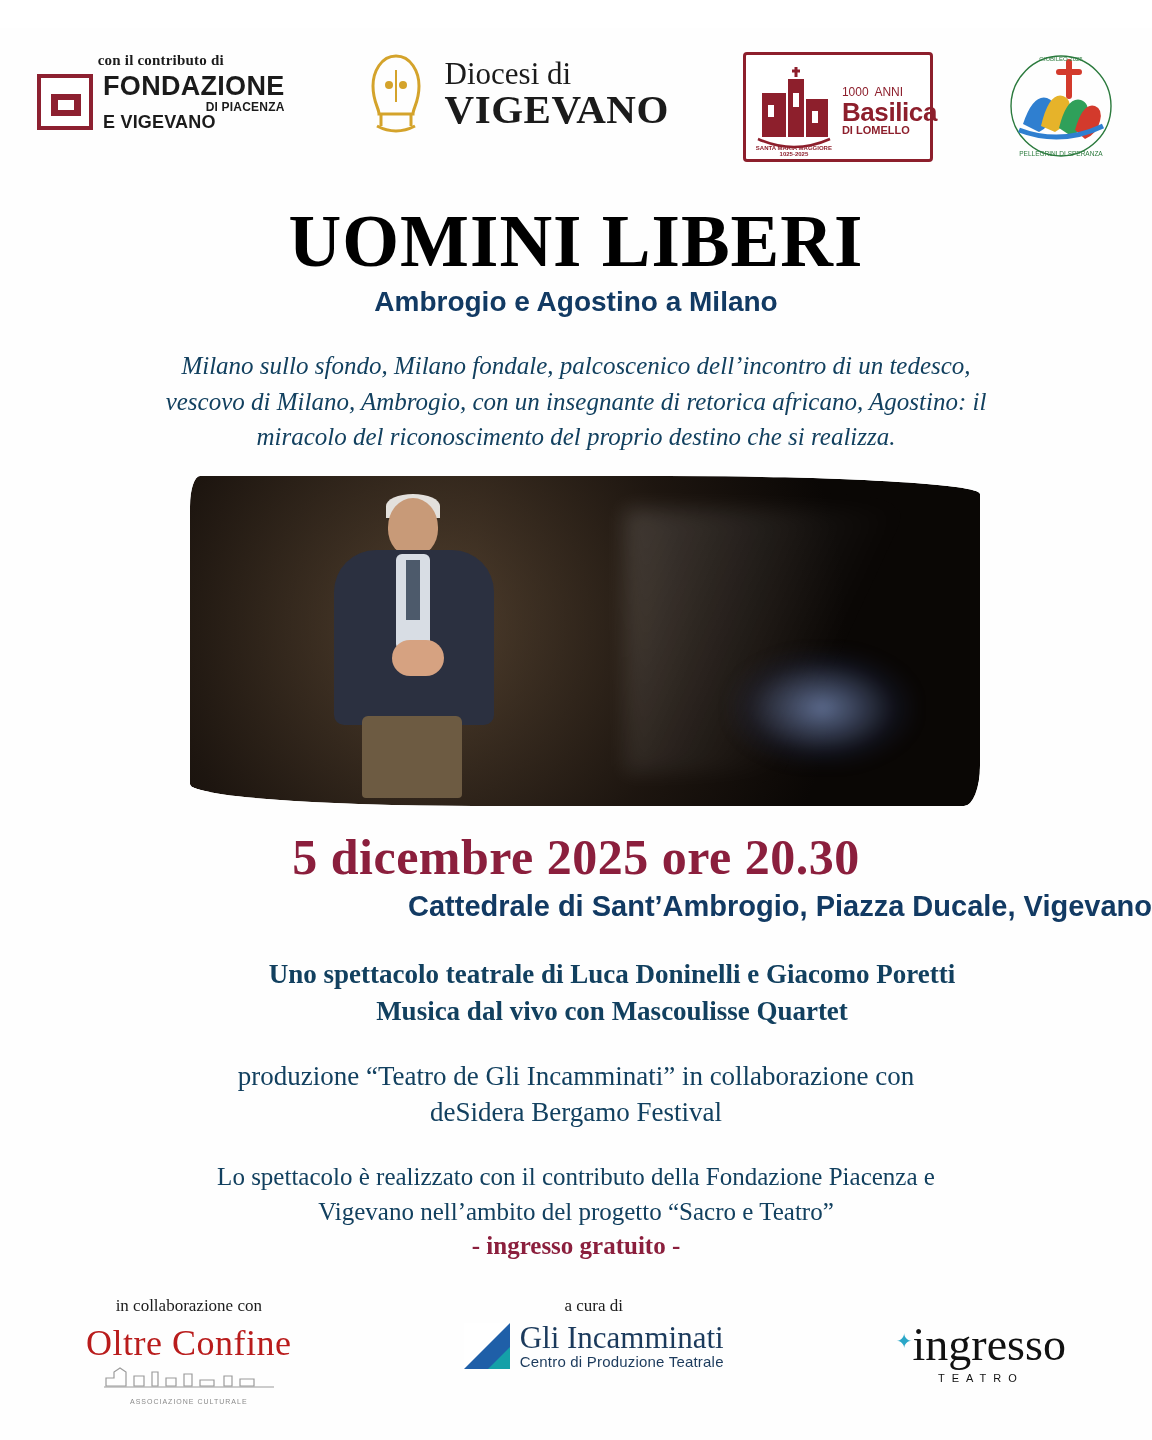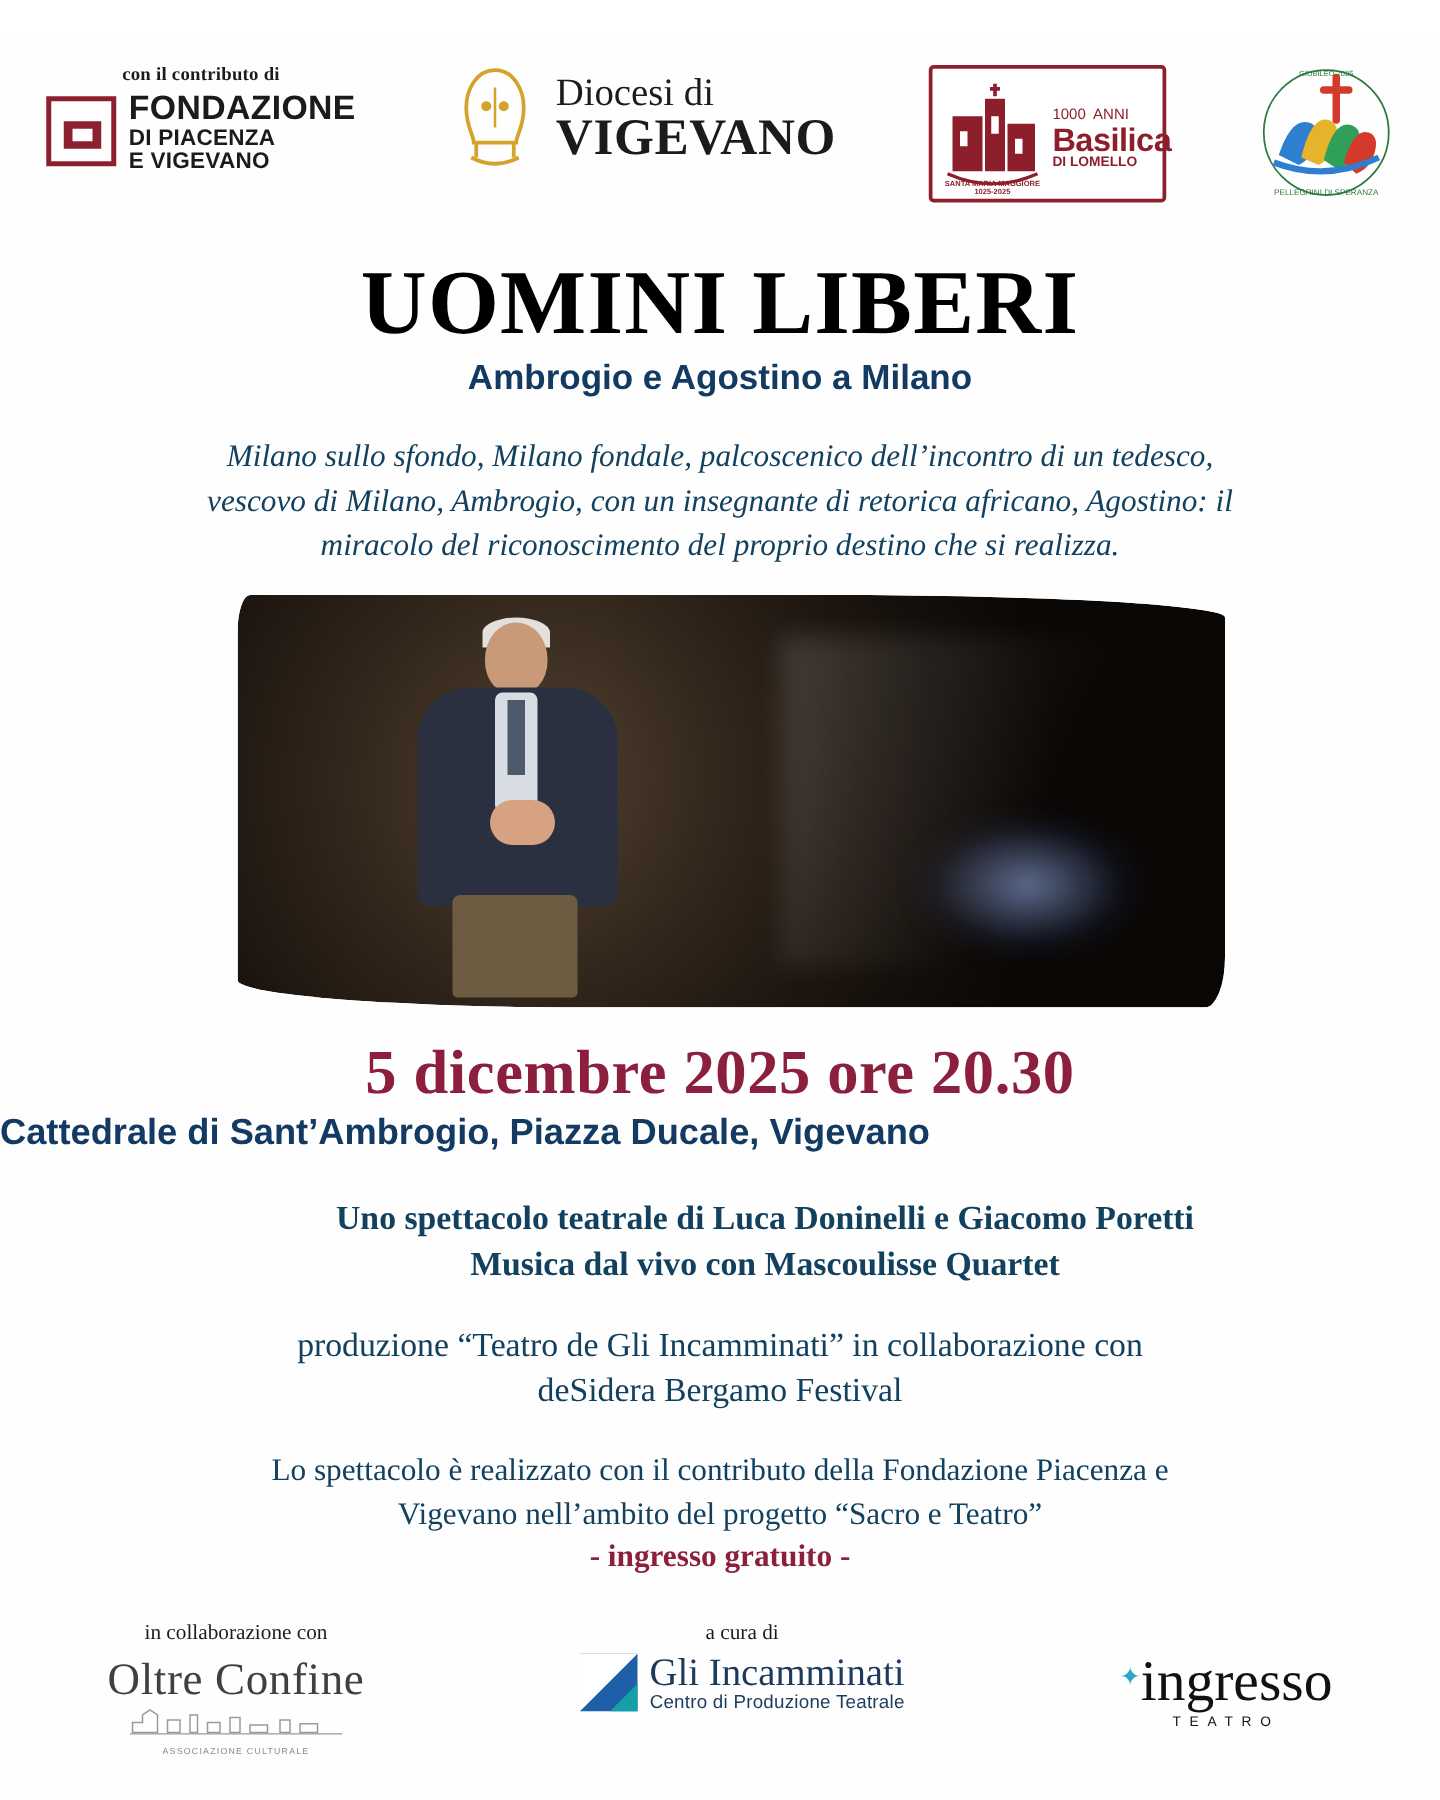--- a/index.html
+++ b/index.html
@@ -77,21 +77,21 @@
     left: 17px; top: 22px;
     width: 16px; height: 10px;
     background: #ffffff;
   }
   .fond-text {
     font-family: "Liberation Sans", sans-serif;
     line-height: 1.02;
     color: #1b1b1b;
   }
   .fond-text .l1 { font-size: 27px; font-weight: bold; letter-spacing: .3px; }
-  .fond-text .l2 { font-size: 18px; font-weight: bold; letter-spacing: .2px; }
+  .fond-text .l2 { font-size: 12px; font-weight: bold; letter-spacing: .2px; text-align: right; }
   .fond-text .l3 { font-size: 18px; font-weight: bold; letter-spacing: .2px; }
 
   
   .diocesi-row {
     display: flex;
     align-items: center;
     gap: 12px;
   }
   .mitra {
     width: 74px;
@@ -291,21 +291,21 @@
     font-family: "Liberation Serif", serif;
     font-weight: bold;
     font-size: 50px;
     color: #8b1f3d;
     letter-spacing: .5px;
   }
   .venue {
     position: absolute;
     top: 862px;
     width: 1152px;
-    text-align: left;
+    text-align: right;
     font-family: "Liberation Sans", sans-serif;
     font-weight: bold;
     font-size: 29px;
     color: #123a63;
   }
 
   .credits {
     position: absolute;
     top: 928px;
     width: 1152px;
@@ -363,21 +363,21 @@
   }
   .foot-label {
     font-family: "Liberation Serif", serif;
     font-size: 17px;
     color: #1b1b1b;
     margin-bottom: 6px;
   }
   .oltre {
     font-family: "Liberation Serif", serif;
     font-size: 36px;
-    color: #404040;
+    color: #b91c1c;
     letter-spacing: .5px;
   }
   .oltre-sub {
     font-size: 7px;
     letter-spacing: 1px;
     color: #8a8a8a;
     margin-top: 10px;
     font-family: "Liberation Sans", sans-serif;
   }
   .skyline {

